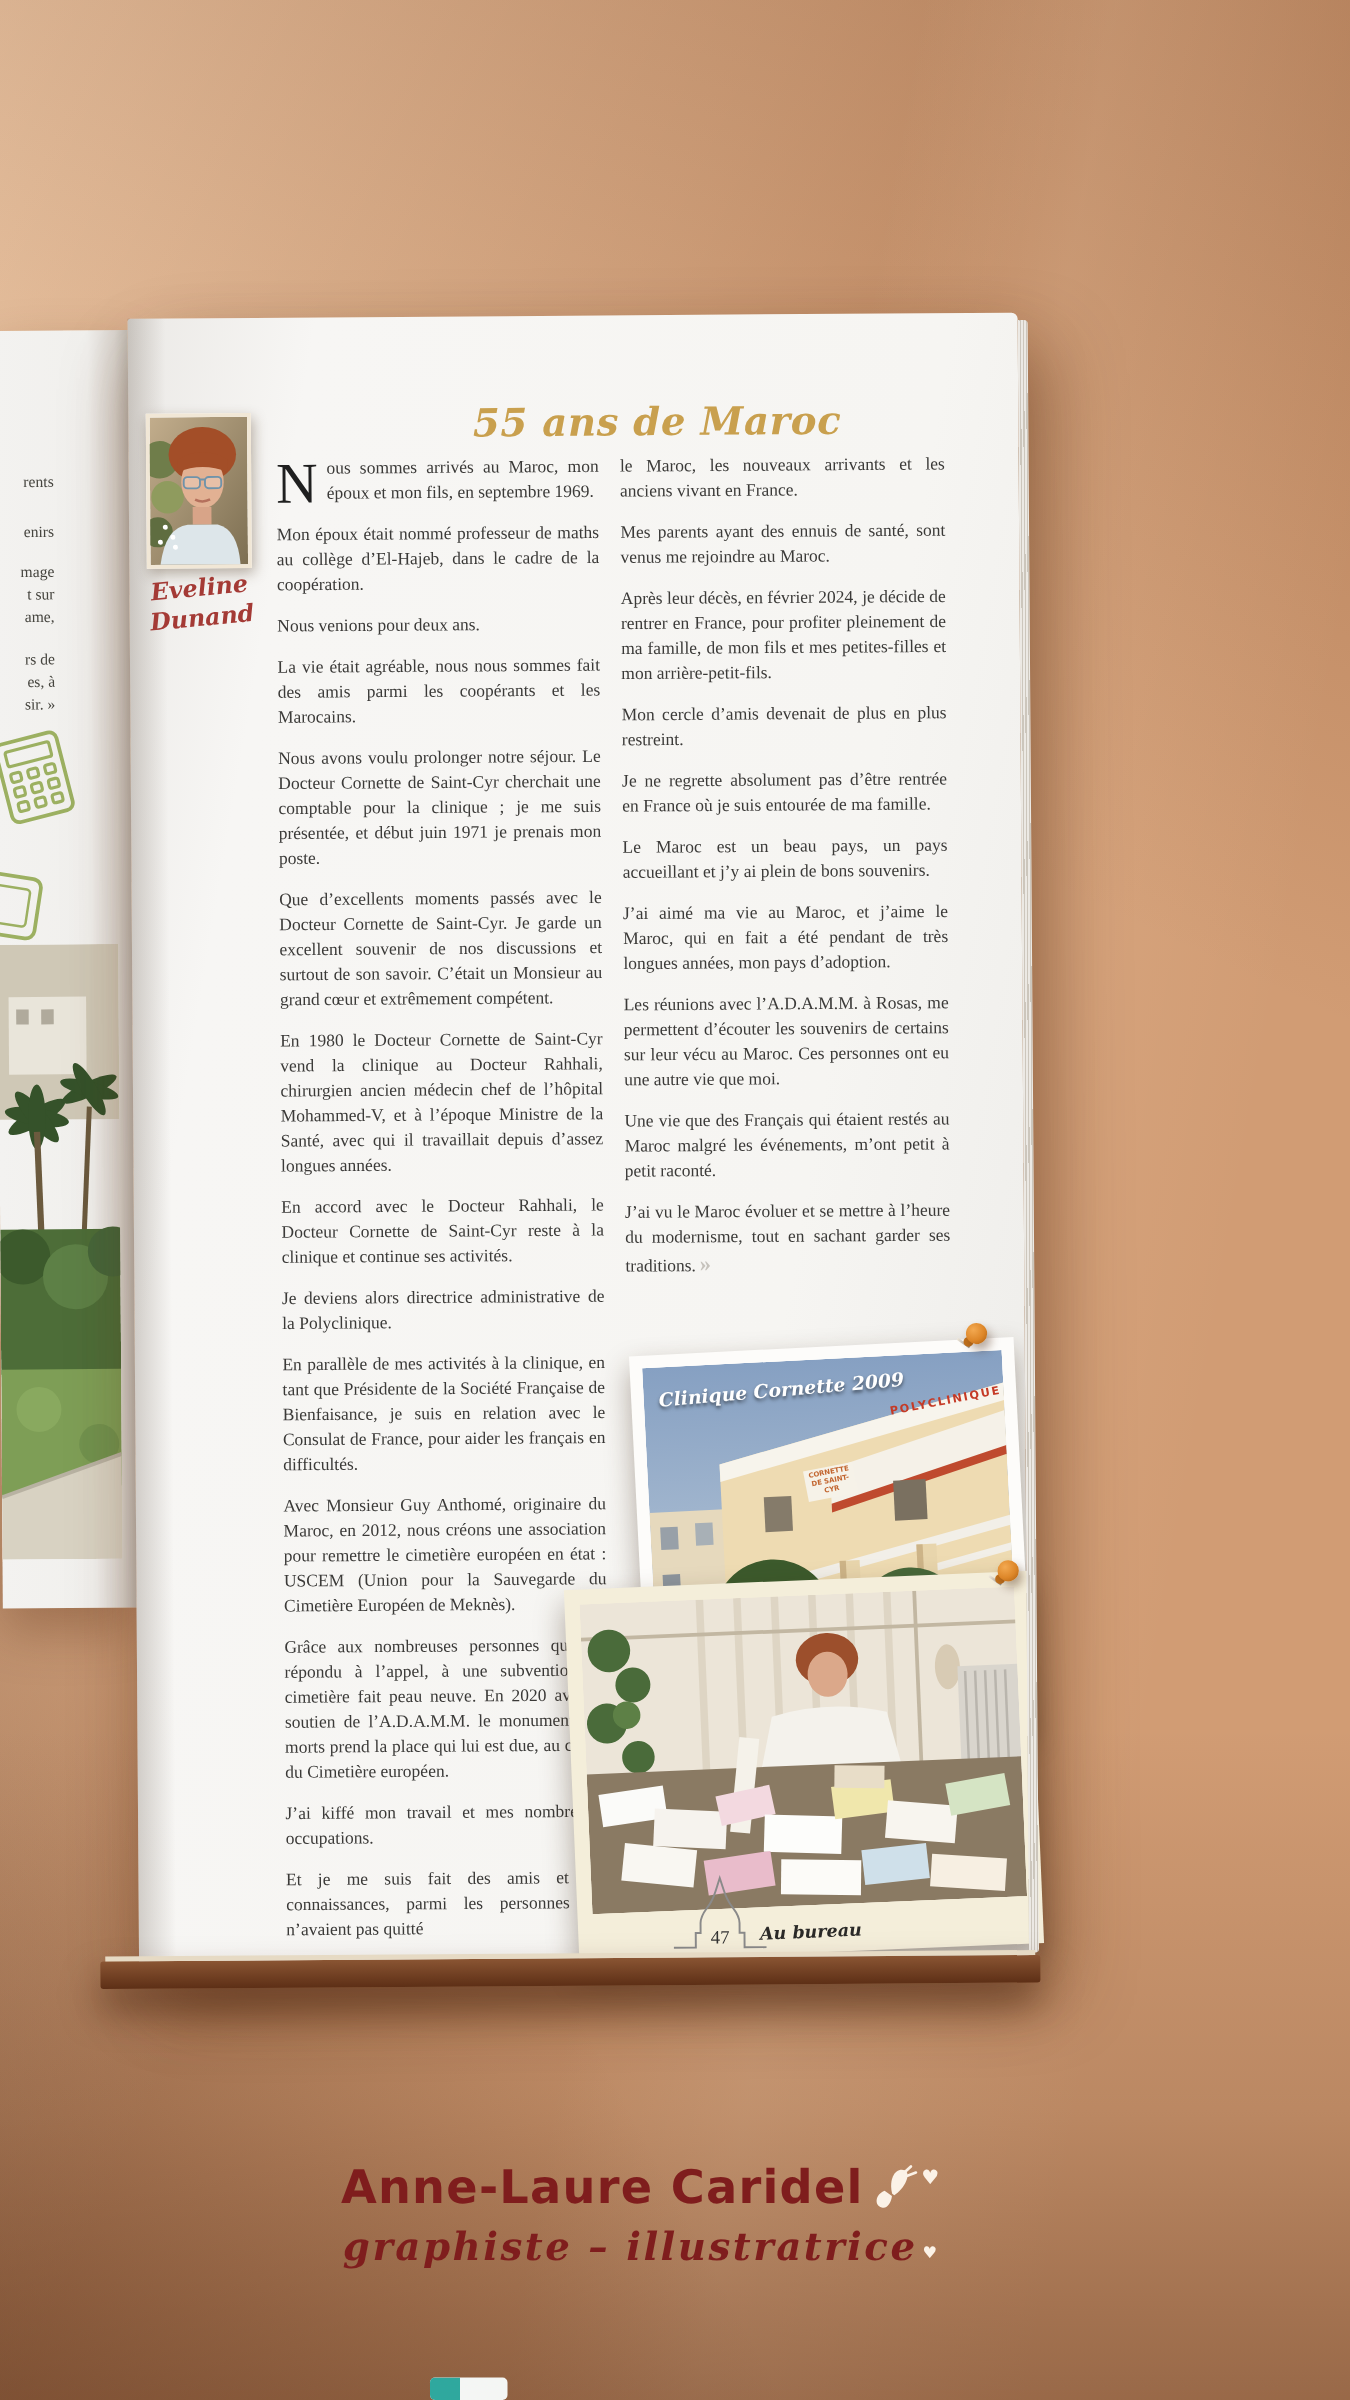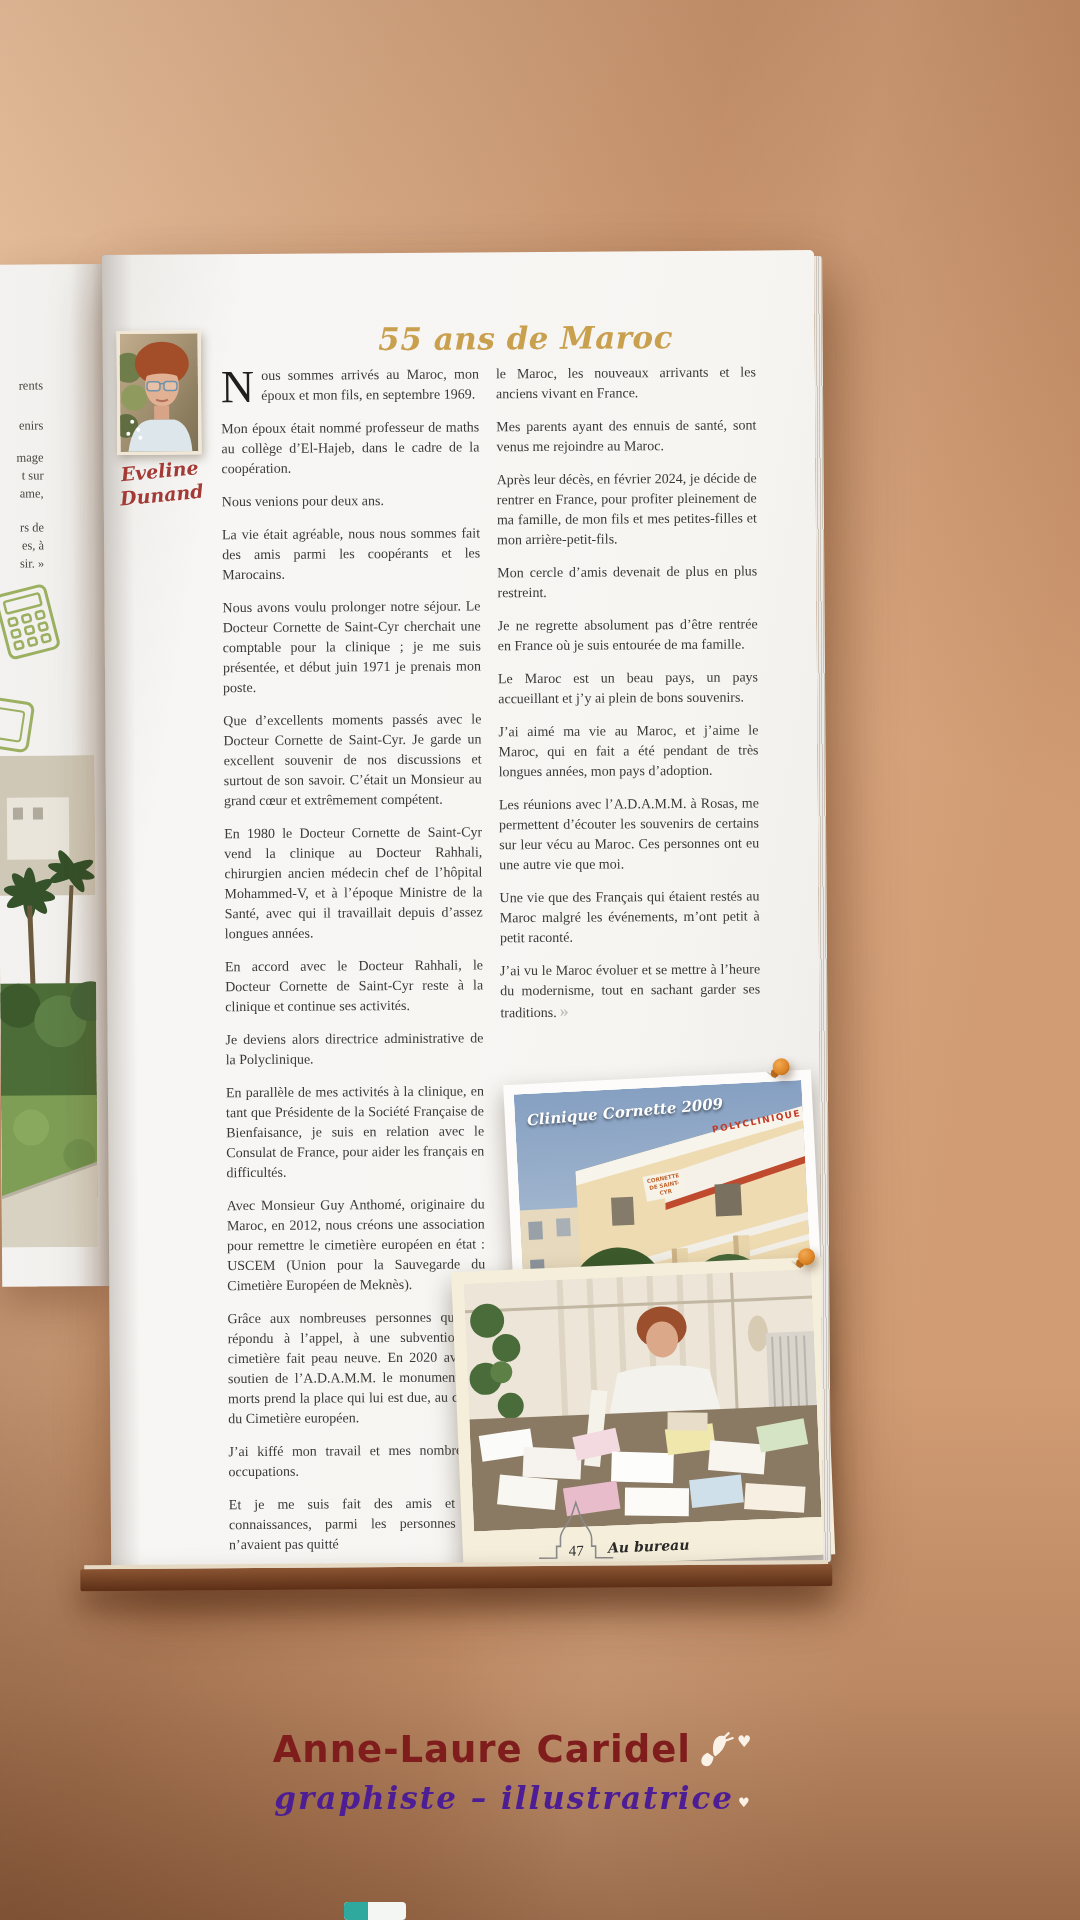--- a/index.html
+++ b/index.html
@@ -91,21 +91,21 @@
     font:15px "Liberation Serif",serif;color:#333;margin-top:27px;}
 
   
   .footer-sig{position:absolute;left:0;width:1080px;top:1728px;text-align:center;
     transform:translateX(-28px);z-index:3;}
   .sig-row{height:52px;}
   .sig-name{font:800 37px "DejaVu Sans",sans-serif;color:#7f1d1d;letter-spacing:1px;vertical-align:middle;}
   .butterfly{width:36px;height:40px;vertical-align:middle;margin-left:8px;transform:rotate(6deg);}
   .heart{color:#fbf2e7;font-family:"DejaVu Sans",sans-serif;}
   .h1{font-size:16px;vertical-align:super;margin-left:2px;}
-  .sig-role{font:italic 600 31px "DejaVu Serif",serif;color:#4c1d95;letter-spacing:2px;margin-top:20px;}
+  .sig-role{font:italic 600 31px "DejaVu Serif",serif;color:#7f1d1d;letter-spacing:2px;margin-top:20px;}
   .h2{font-size:13px;vertical-align:text-top;margin-left:4px;}
 
   .bottom-pill{position:absolute;left:344px;top:1902px;width:62px;height:18px;border-radius:4px;
     overflow:hidden;background:#f4f6f4;z-index:4;}
   .bottom-pill .teal{position:absolute;left:0;top:0;bottom:0;width:24px;background:#2fa89e;}
 </style>
 </head>
 <body>
 
 <div class="scene">

